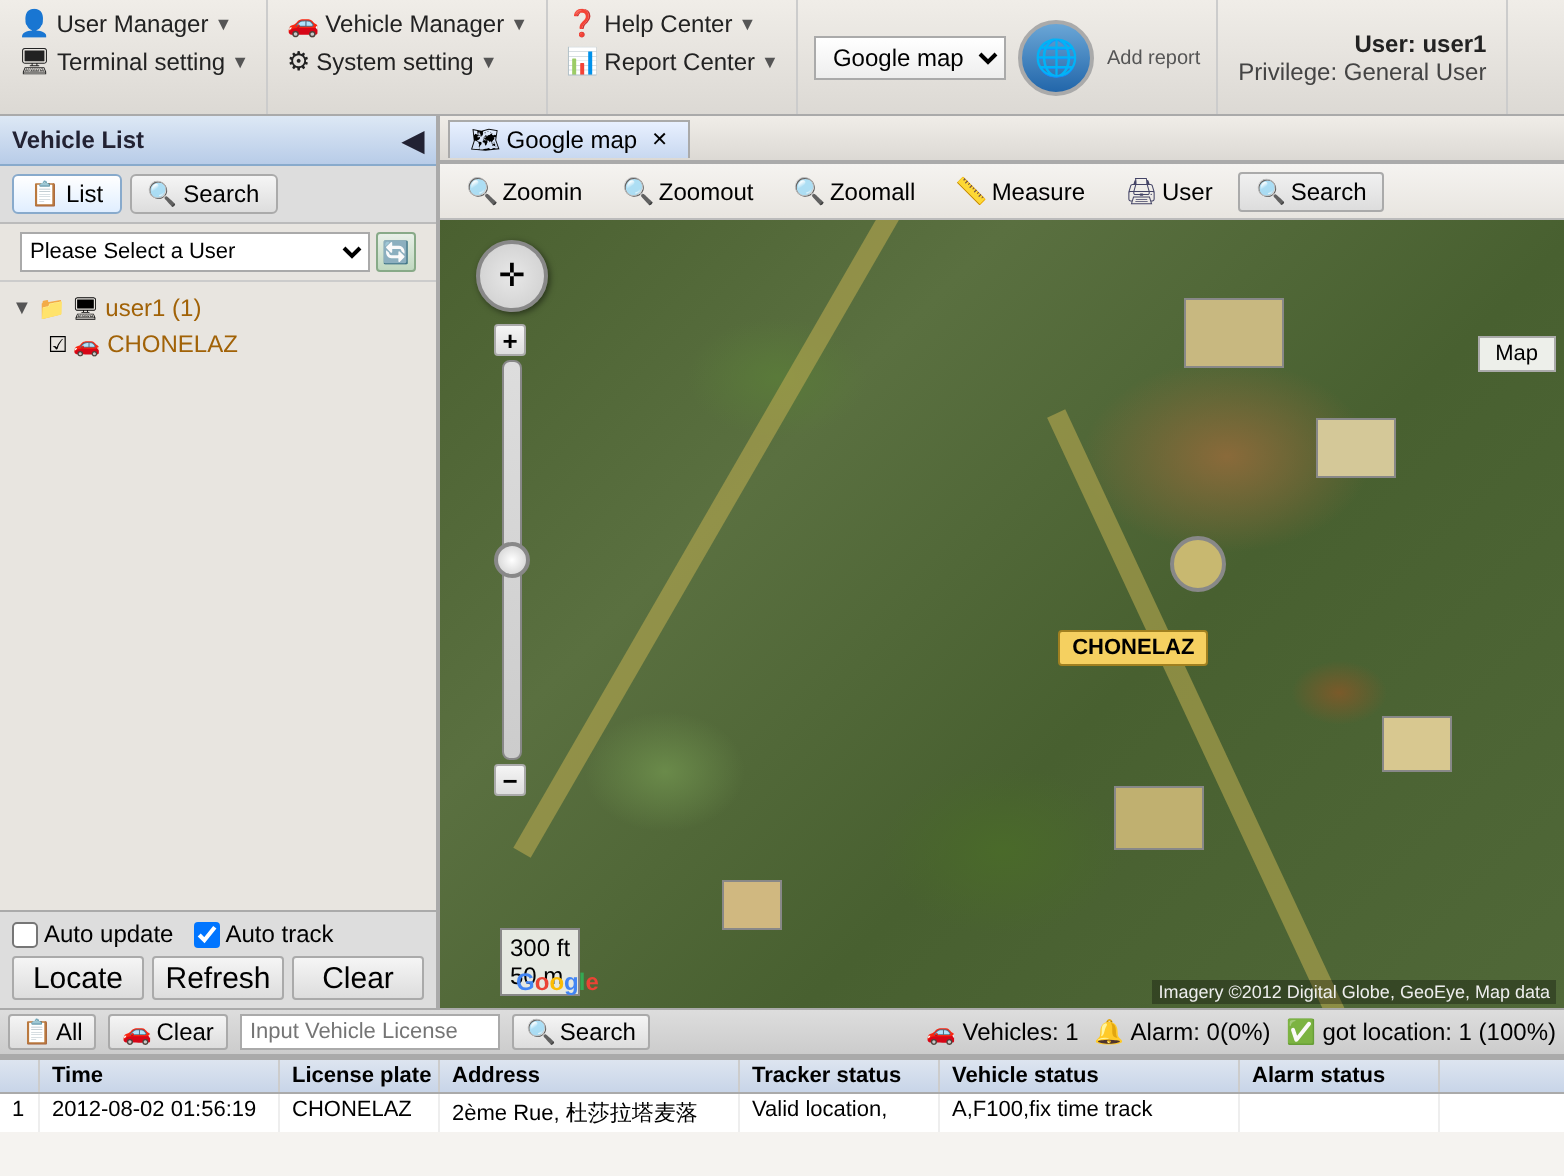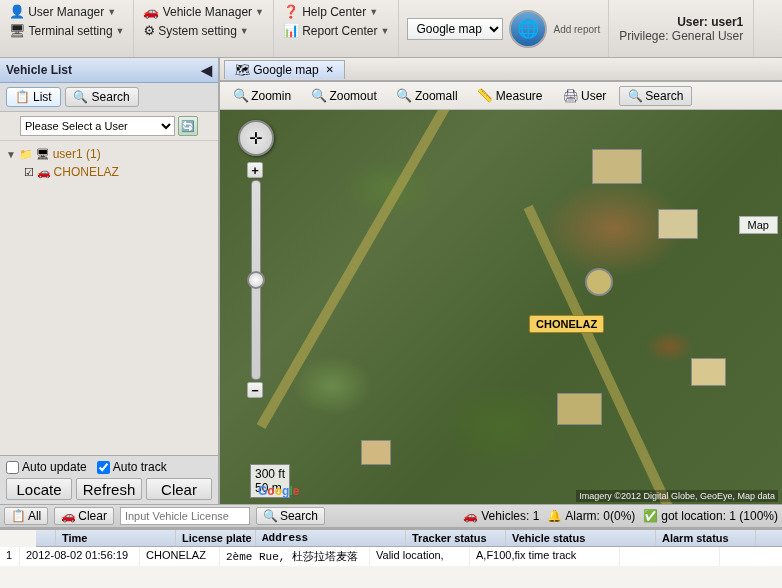--- a/index.html
+++ b/index.html
@@ -103,21 +103,21 @@
       cursor: pointer;
       border-radius: 3px;
       font-size: 11px;
     }
     .tab-btn.active {
       background: linear-gradient(to bottom, #fff, #e0eeff);
       border-color: #88aacc;
     }
     .user-select-row {
       display: flex; align-items: center; gap: 3px;
-      padding: 4px 20px;
+      padding: 4px 10px;
       border-bottom: 1px solid #ccc;
     }
     .user-select-row select {
       flex: 1; height: 20px; font-size: 11px; border: 1px solid #aaa;
       background: #fff;
     }
     .refresh-btn {
       width: 20px; height: 20px;
       background: linear-gradient(to bottom, #e8f0e8, #c0d8c0);
       border: 1px solid #88aa88;
@@ -210,21 +210,20 @@
       background: linear-gradient(to bottom, #f0f0f0, #ddd);
       border: 1px solid #aaa;
       cursor: pointer; border-radius: 2px; font-size: 11px;
     }
     .map-type-btn {
       position: absolute; top: 58px; right: 4px;
       background: rgba(255,255,255,0.9);
       border: 1px solid #aaa; padding: 2px 8px;
       cursor: pointer; font-size: 11px;
       z-index: 10;
-      margin-top: 48px;
     }
 
     
     .map-container {
       flex: 1;
       position: relative;
       overflow: hidden;
       background: #5a7a3a;
     }
     .map-satellite {
@@ -366,21 +365,20 @@
       max-width: 130px;
     }
     .status-right {
       margin-left: auto;
       display: flex; gap: 8px; align-items: center; font-size: 11px;
     }
     .table-header {
       display: flex;
       background: linear-gradient(to bottom, #dde5f0, #c8d5e8);
       border-bottom: 1px solid #aaa;
-      margin-left: 36px;
     }
     .th {
       padding: 2px 6px;
       border-right: 1px solid #ccc;
       font-size: 11px; font-weight: bold;
       white-space: nowrap;
     }
     .table-row {
       display: flex;
       background: #fff;
@@ -388,21 +386,21 @@
     .td {
       padding: 2px 6px;
       border-right: 1px solid #eee;
       font-size: 11px;
       white-space: nowrap;
       overflow: hidden;
     }
     .col-num { width: 20px; }
     .col-time { width: 120px; }
     .col-plate { width: 80px; }
-    .col-addr { width: 150px; font-family: Liberation Mono, monospace; }
+    .col-addr { width: 150px; }
     .col-tracker { width: 100px; }
     .col-vehicle { width: 150px; }
     .col-alarm { width: 100px; }
 
     .page-layout {
       display: flex;
       flex-direction: column;
       height: 588px;
     }
     .content-row {

